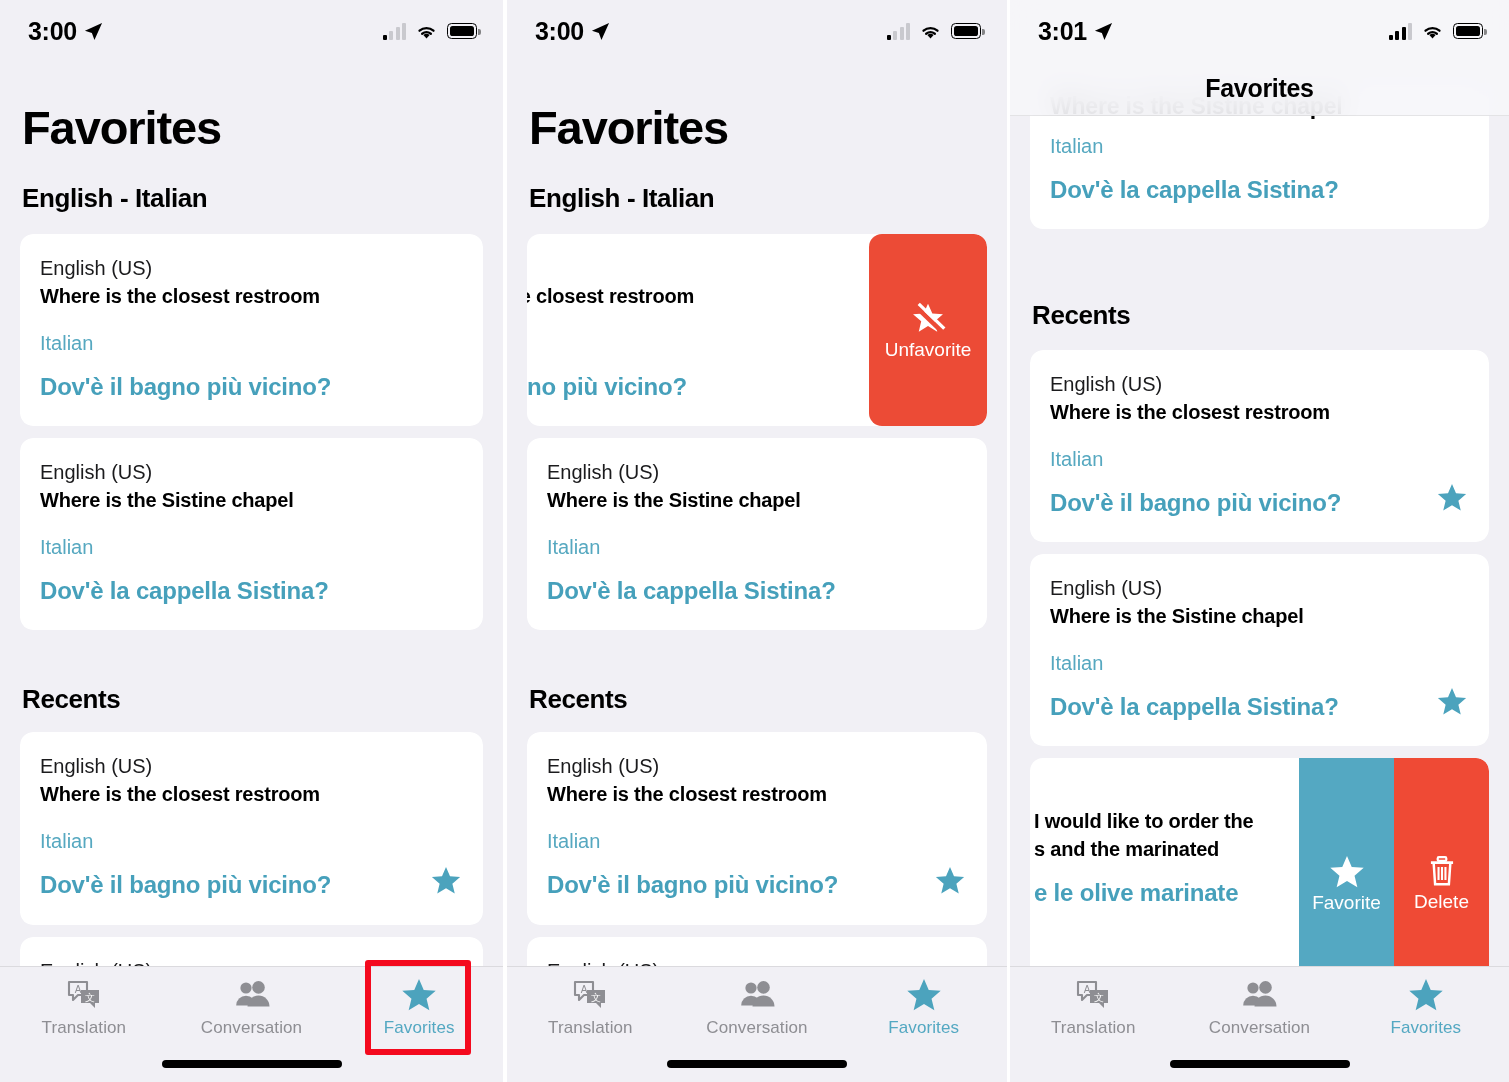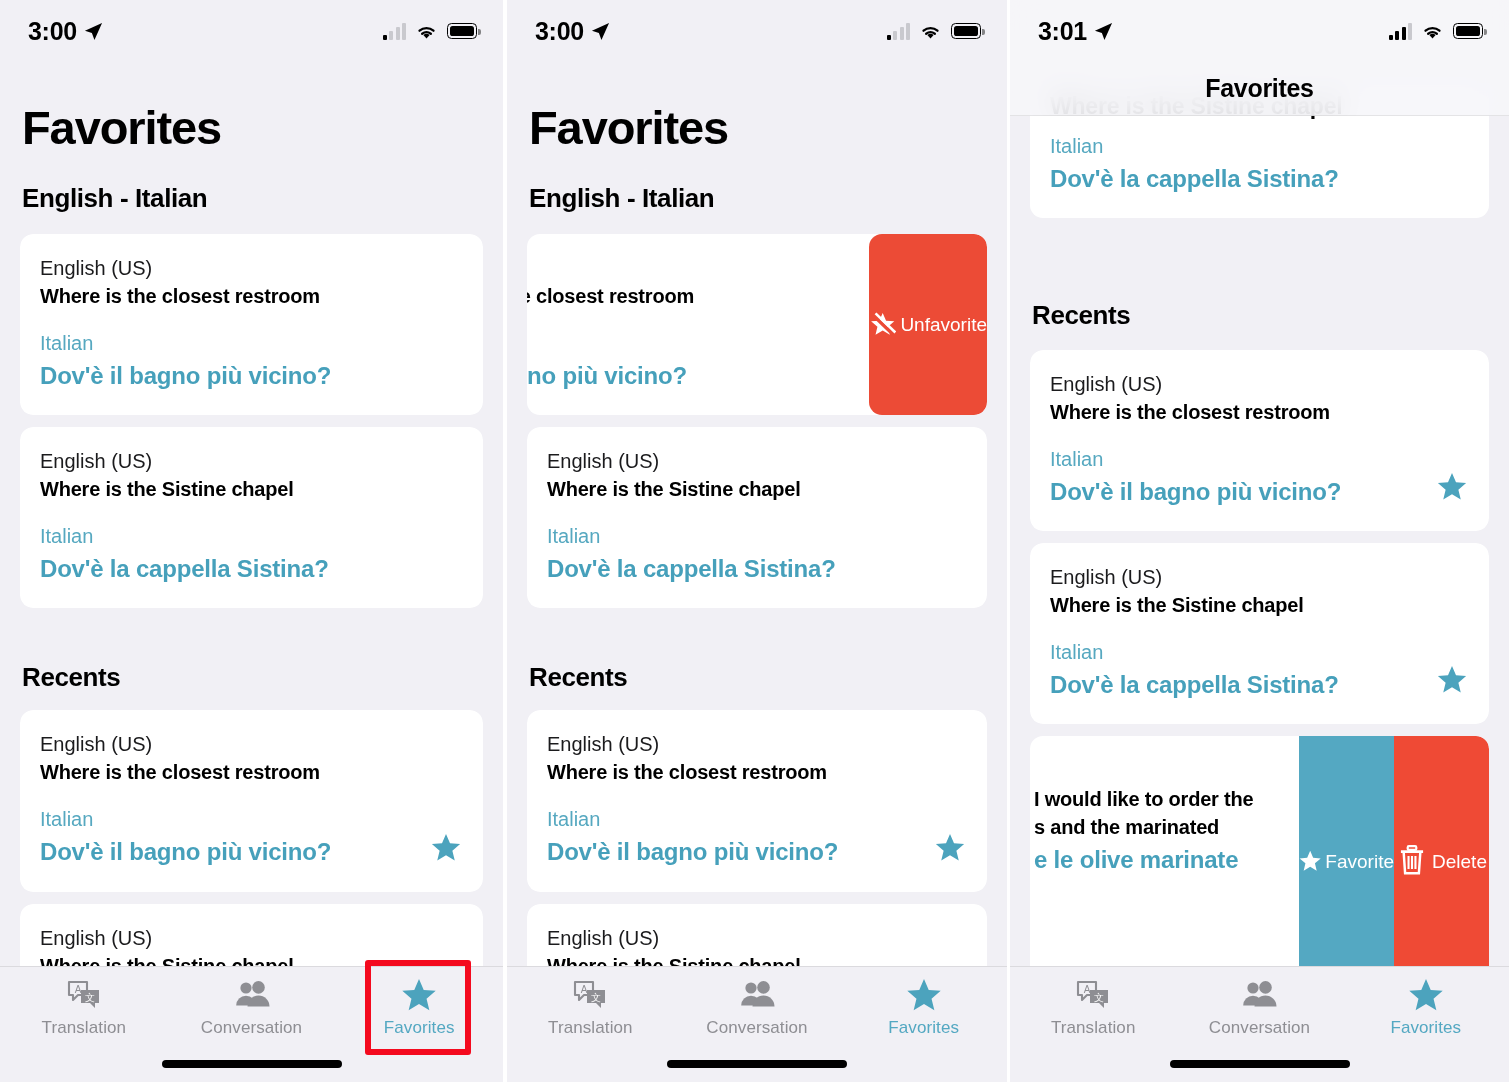--- a/index.html
+++ b/index.html
@@ -61,26 +61,26 @@
   .cards.tight { margin-top: 17px; }
   .row-wrap { position: relative; margin-bottom: 12px; border-radius: 13px; overflow: hidden; }
   .card {
     background: #fff; border-radius: 13px;
     padding: 22px 10px 24px 20px;
     position: relative;
   }
   .lbl-en { font-size: 20px; color:#1b1b1d; line-height: 1.25; }
   .txt-en { font-size: 20px; font-weight: 700; color:#000; line-height: 1.3; letter-spacing:-0.2px; margin-top: 2px; white-space: nowrap; }
   .lbl-it { font-size: 20px; color:#56a8c0; line-height: 1.25; margin-top: 22px; }
-  .txt-it { font-size: 24px; font-weight: 700; color:#46a0bb; line-height: 1.3; letter-spacing:-0.2px; margin-top: 4px; white-space: nowrap; }
+  .txt-it { font-size: 24px; font-weight: 700; color:#46a0bb; line-height: 1.3; letter-spacing:-0.2px; margin-top: 15px; white-space: nowrap; }
   .star-mark { position:absolute; right: 22px; bottom: 30px; width: 30px; height: 29px; }
 
   
   .swipe-actions { position: absolute; top: 0; right: 0; bottom: 0; display: flex; }
-  .swipe-btn { display:flex; align-items:center; justify-content:center; gap:4px; color:#fff; }
+  .swipe-btn { display:flex; flex-direction: column; align-items:center; justify-content:center; gap:4px; color:#fff; }
   .swipe-btn .lab { font-size: 19px; line-height: 1; }
   .swipe-unfav { width: 118px; background: #ec4b36; border-radius: 13px; }
   .swipe-fav { width: 95px; background: #54a8c2; }
   .swipe-del { width: 95px; background: #ef4a35; border-radius: 0 13px 13px 0; }
 
   .card.shifted { transform: translateX(-62px); }
   .card.shifted3 { transform: translateX(-16px); }
 
   
   .navbar {

